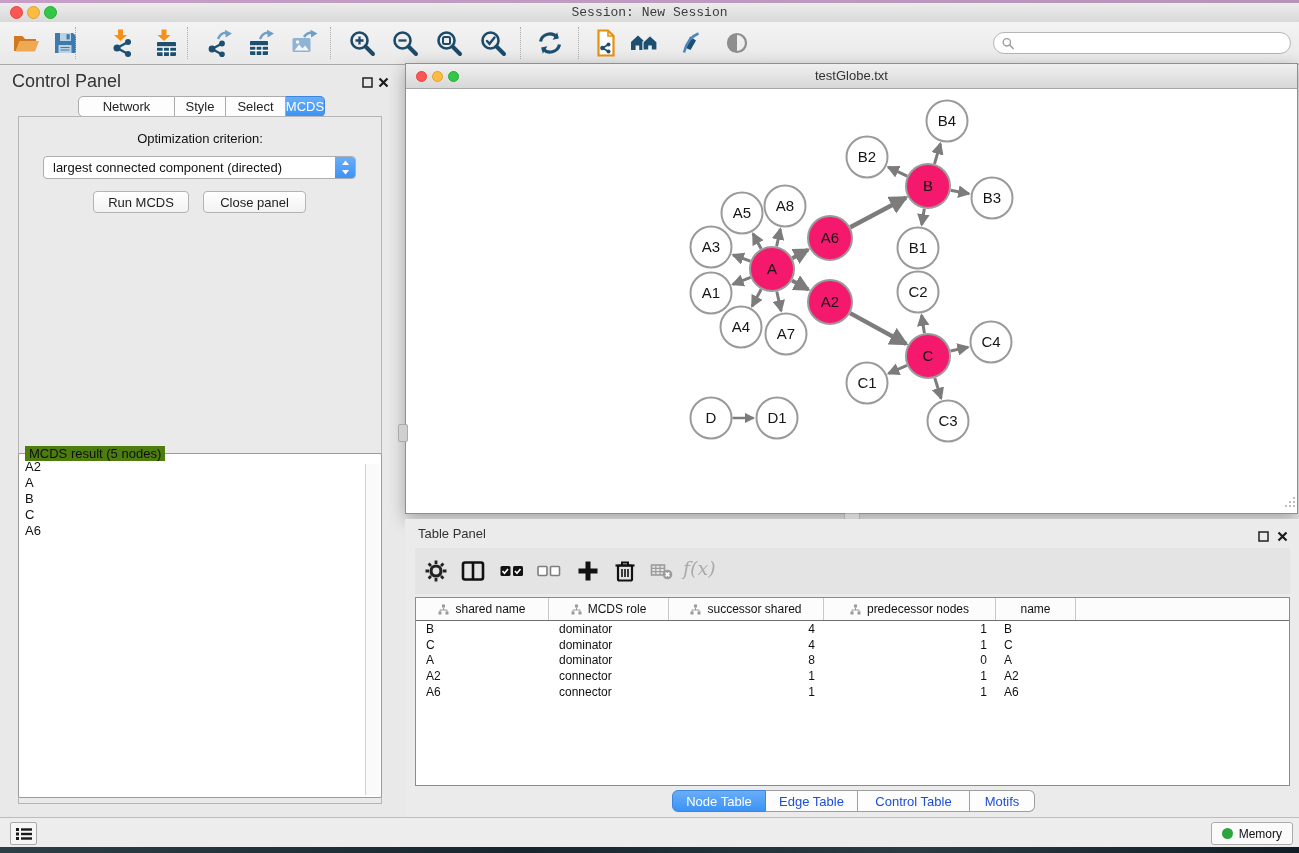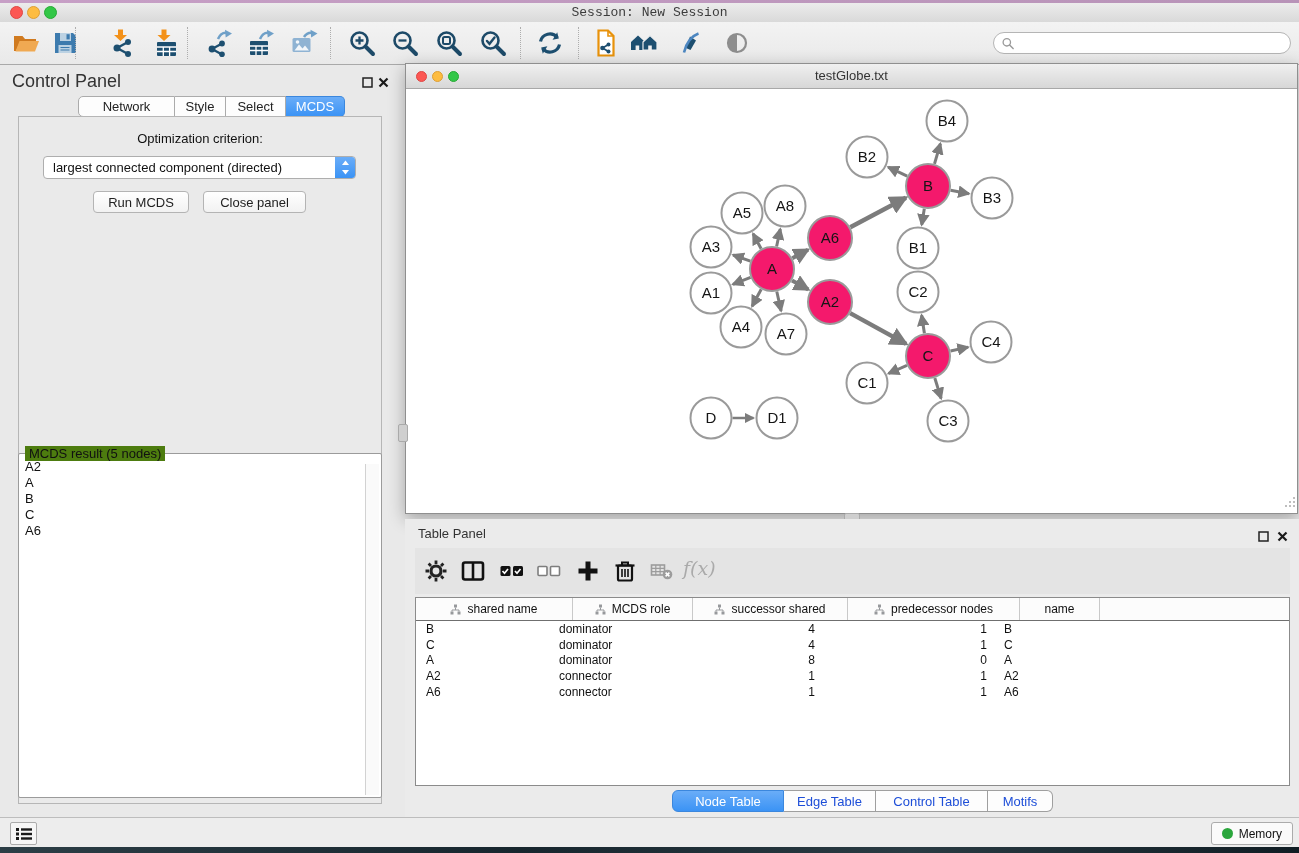--- a/index.html
+++ b/index.html
@@ -251,21 +251,21 @@
         <rect x="1" y="1" width="9" height="9" fill="none" stroke="#222" stroke-width="1.5"></rect>
       </svg></span>
   <span class="winbtn" style="left:378px;top:9px">
     <svg width="11" height="11" viewBox="0 0 11 11">
         <path d="M1.5 1.5 L9.5 9.5 M9.5 1.5 L1.5 9.5" stroke="#1a1a1a" stroke-width="2.2"></path>
       </svg></span>
   <div class="cp-tabs">
     <div class="cp-tab first" style="width:97px">Network</div>
     <div class="cp-tab" style="width:51px">Style</div>
     <div class="cp-tab" style="width:60px">Select</div>
-    <div class="cp-tab last active" style="width:59px">MCDS</div>
+    <div class="cp-tab last active" style="width:39px">MCDS</div>
   </div>
   <div class="cp-box"></div>
   <div class="opt-label">Optimization criterion:</div>
   <div class="dropdown">
     <span class="val">largest connected component (directed)</span>
     <span class="stepper">
       <svg width="9" height="15" viewBox="0 0 9 15">
           <path d="M4.5 0.5 L8 5 H1 Z" fill="#fff"></path>
           <path d="M4.5 14.5 L1 10 H8 Z" fill="#fff"></path>
         </svg>
@@ -471,21 +471,21 @@
       <svg width="24" height="24" viewBox="0 0 24 24">
           <rect x="1.5" y="6" width="13" height="10" fill="none" stroke="#9c9c9c" stroke-width="1.6"></rect>
           <path d="M1.5 9.3 h13 M1.5 12.6 h13 M5.8 6 v10 M10.1 6 v10" stroke="#9c9c9c" stroke-width="1.2"></path>
           <circle cx="17.5" cy="15.5" r="4.8" fill="#9c9c9c"></circle>
           <path d="M15.6 13.6 l3.8 3.8 M19.4 13.6 l-3.8 3.8" stroke="#fff" stroke-width="1.5"></path>
         </svg></span>
     <span class="fx" style="left:268px">f(x)</span>
   </div>
   <div class="ntable">
     <div class="thead">
-        <div class="thcell" style="width: 157px;">
+        <div class="thcell" style="width: 133px;">
           <svg width="11" height="11" viewBox="0 0 11 11">
             <g fill="#97999c">
               <rect x="4" y="0.5" width="3" height="3"></rect>
               <rect x="0.5" y="7.5" width="3" height="3"></rect>
               <rect x="7.5" y="7.5" width="3" height="3"></rect>
             </g>
             <path d="M5.5 3.5 V6 M2 7.5 V6 H9 V7.5" stroke="#97999c" fill="none"></path>
           </svg>
           <span>shared name</span>
         </div>
@@ -558,21 +558,21 @@
         <div class="trow">
           <div class="tcell tc0" style="width: 133px;">A6</div>
           <div class="tcell tc1" style="width: 120px;">connector</div>
           <div class="tcell tc2" style="width: 155px;">1</div>
           <div class="tcell tc3" style="width: 172px;">1</div>
           <div class="tcell tc4" style="width: 80px;">A6</div>
         </div>
       </div>
   </div>
   <div class="bot-tabs">
-    <div class="bot-tab first active" style="width:112px">Node Table</div>
+    <div class="bot-tab first active" style="width:94px">Node Table</div>
     <div class="bot-tab" style="width:92px">Edge Table</div>
     <div class="bot-tab" style="width:112px">Control Table</div>
     <div class="bot-tab last" style="width:65px">Motifs</div>
   </div>
 </div>
 
 <div class="statusbar">
   <div class="listbtn">
     <svg width="18" height="16" viewBox="0 0 18 16">
         <g fill="#1a1a1a">

